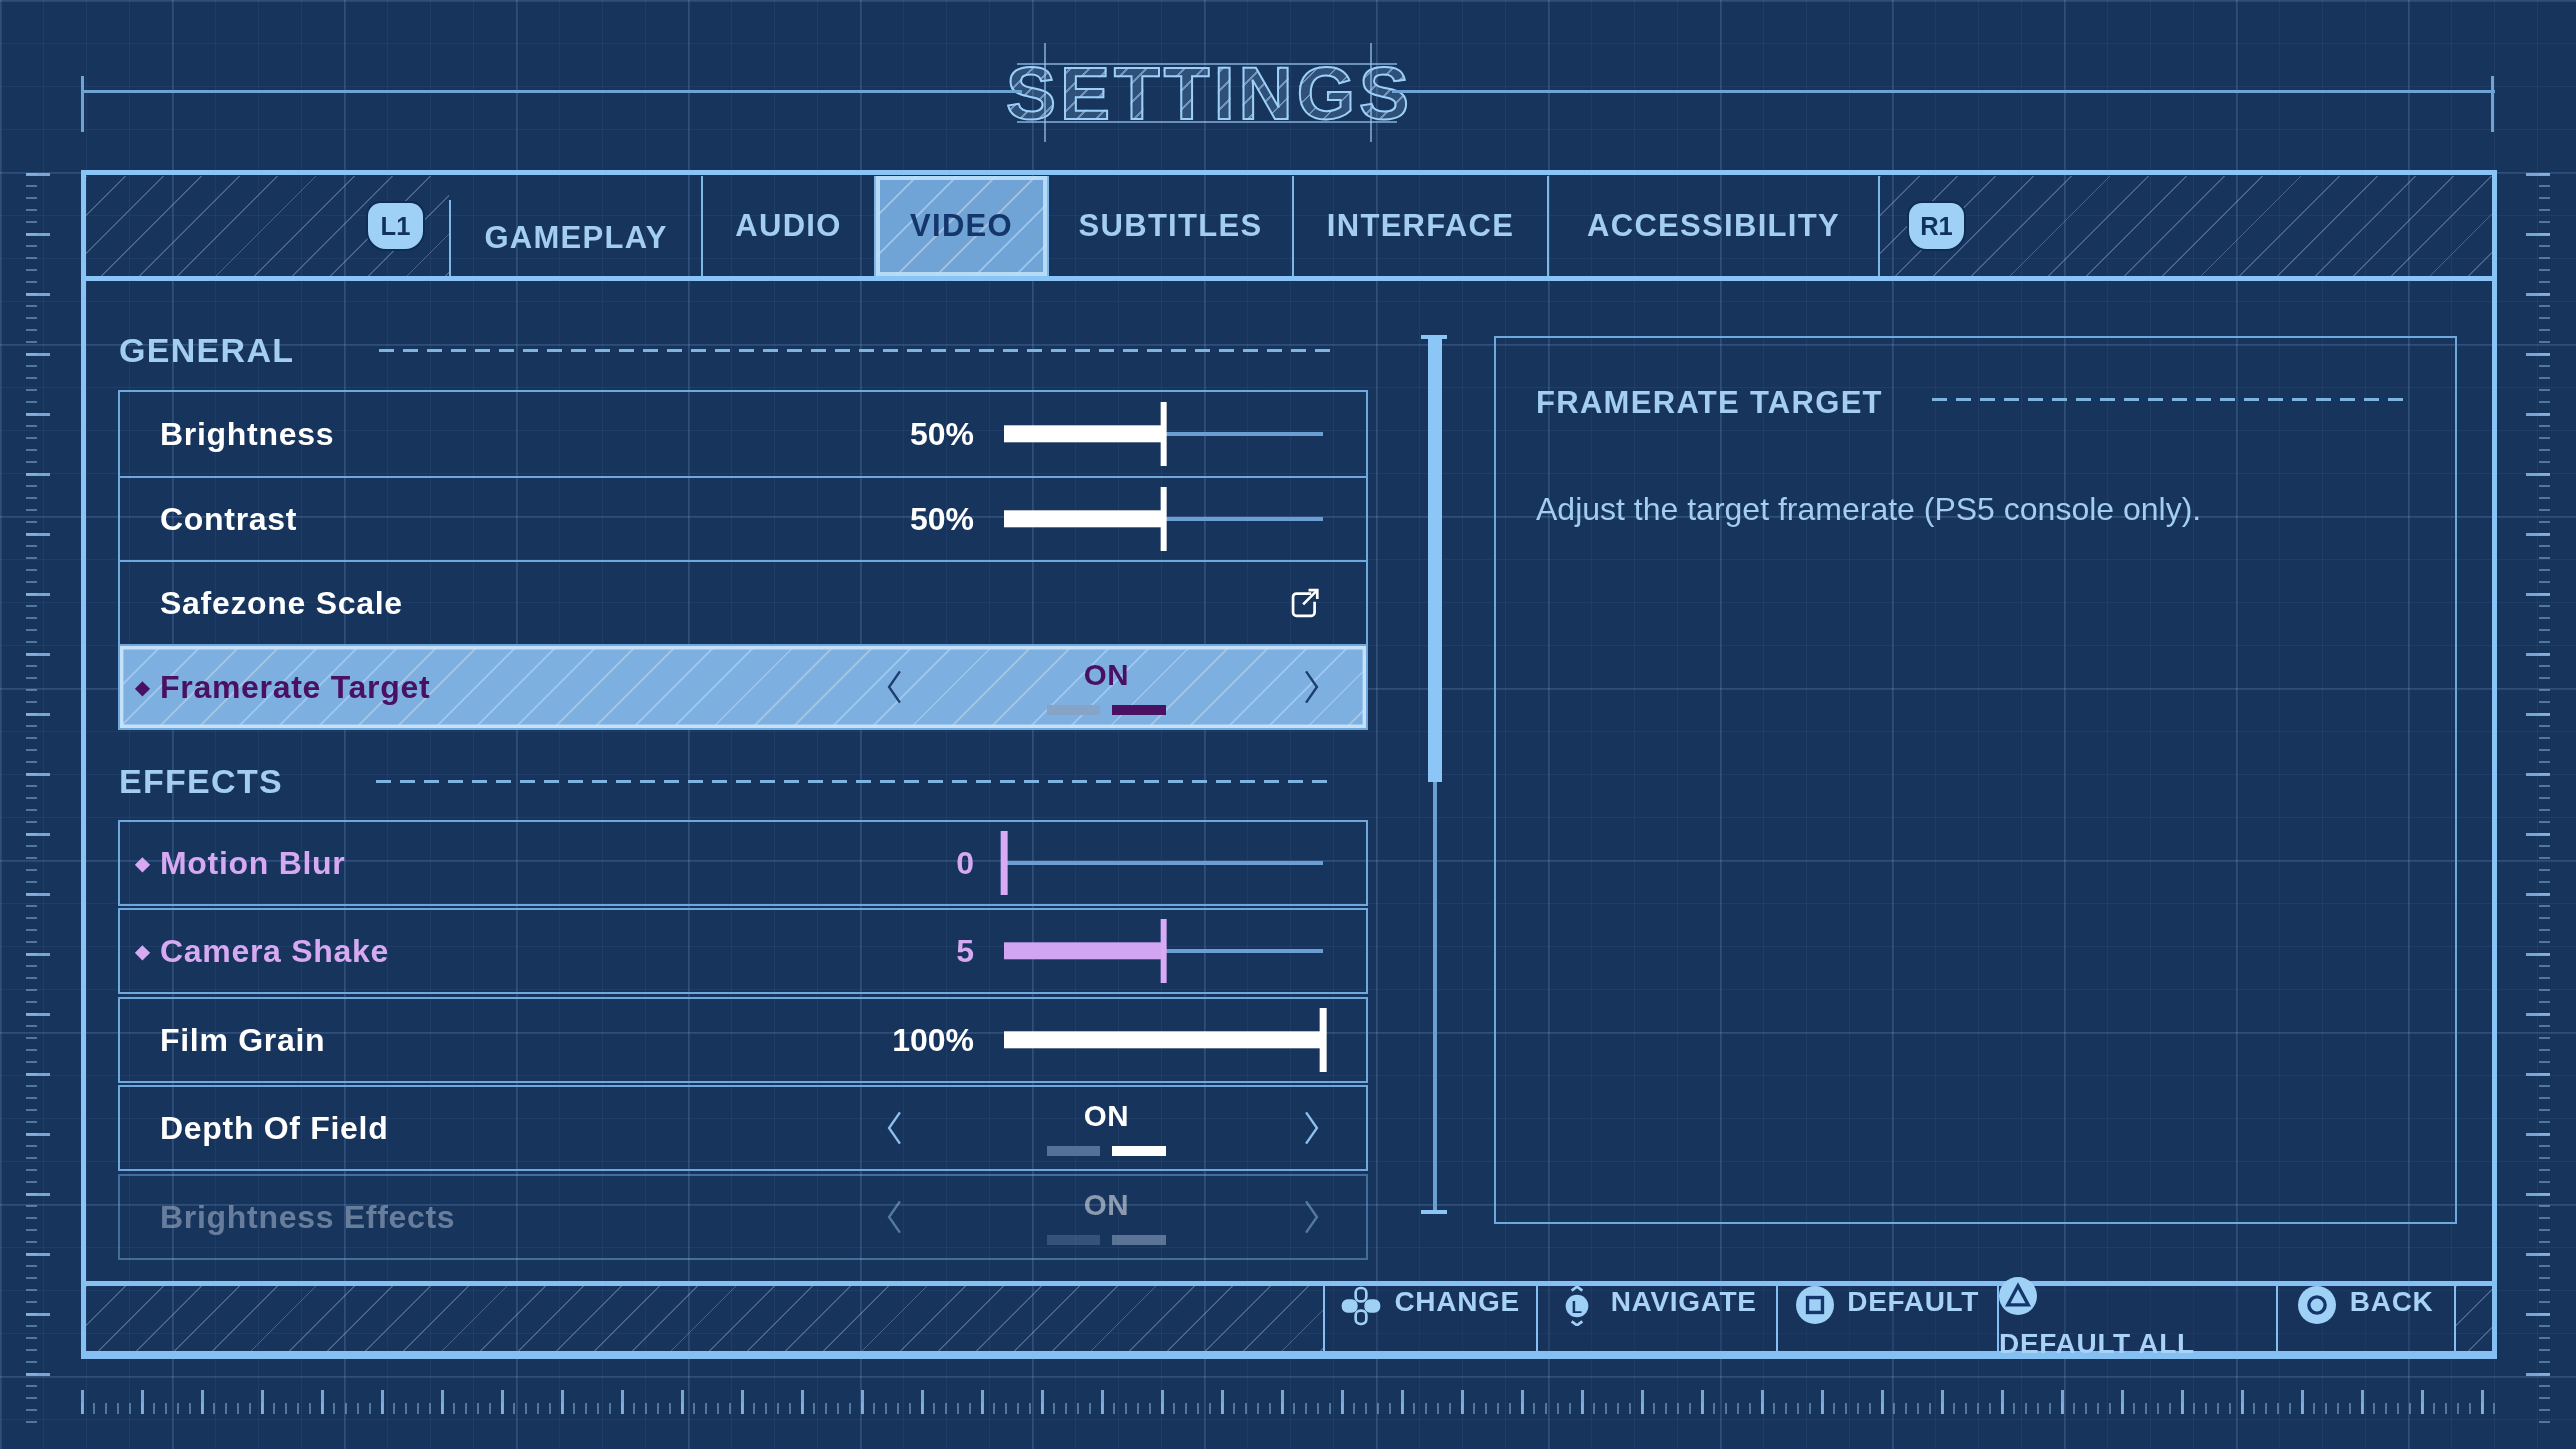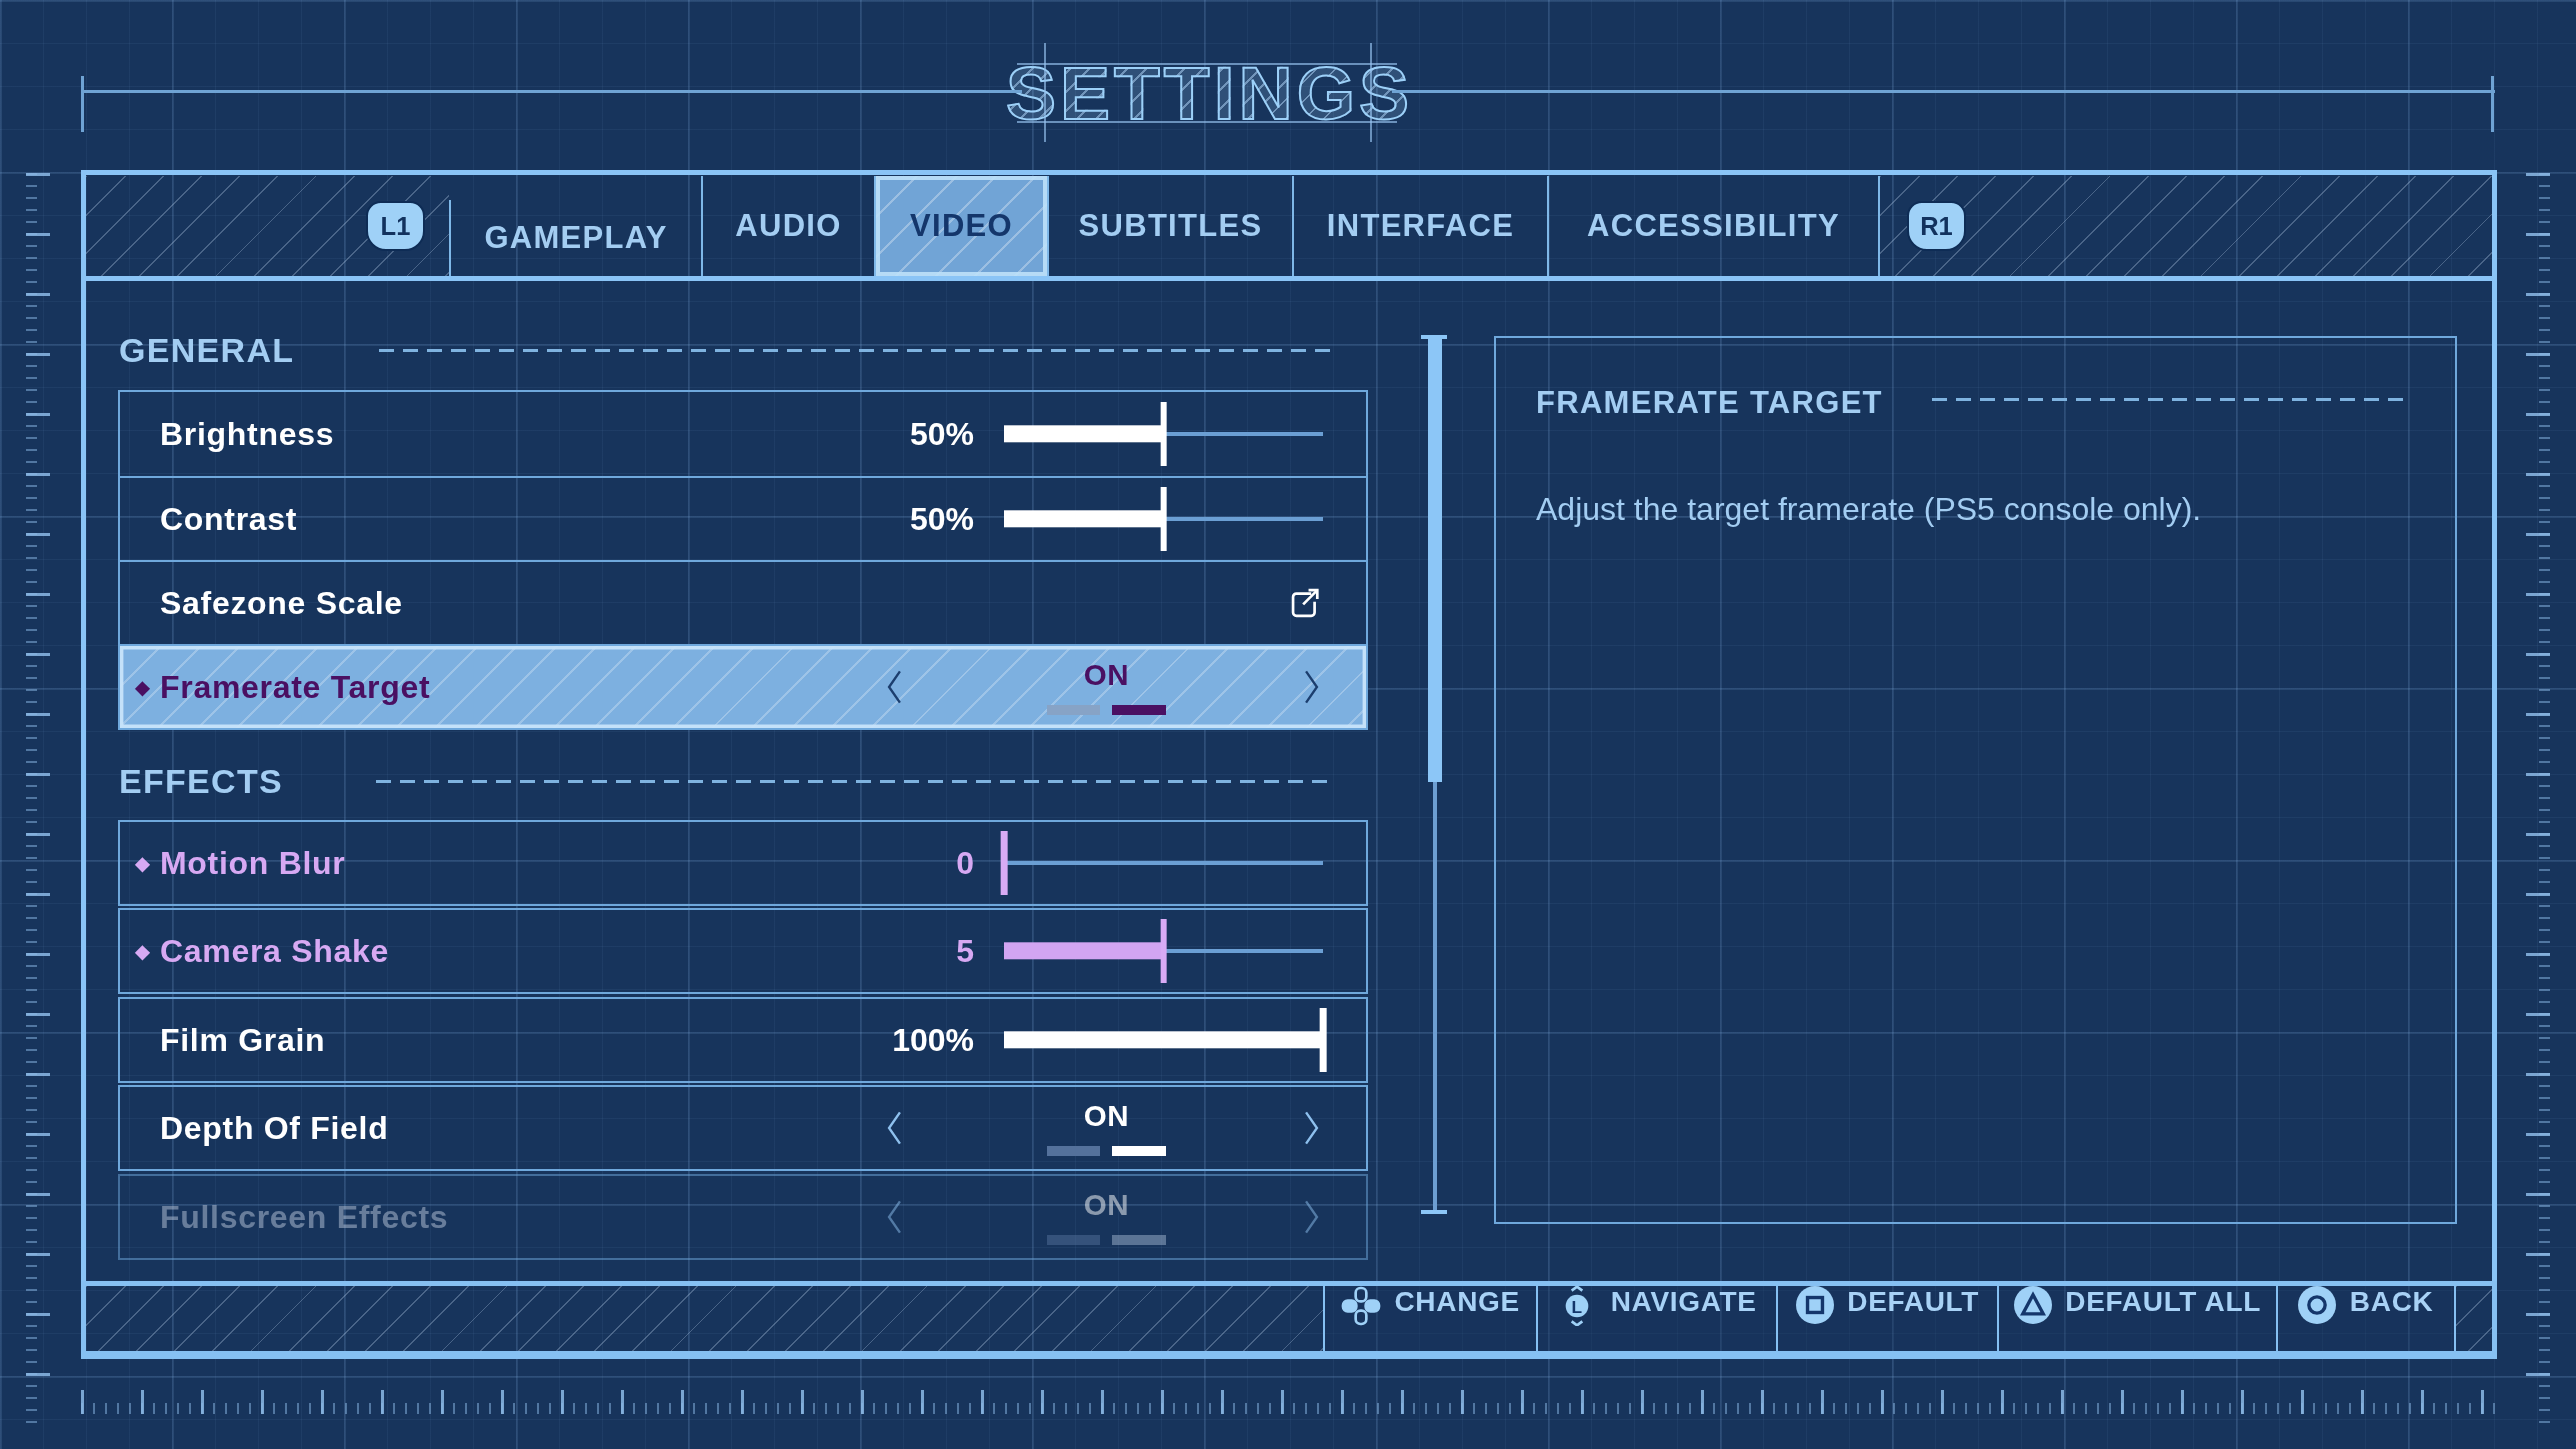--- a/index.html
+++ b/index.html
@@ -279,21 +279,21 @@
     <span class="tbar off"></span>
     <span class="tbar on"></span>
     <span class="chev chev-right">
       <svg viewBox="0 0 28 56">
           <polyline points="6,5 22,28 6,51"></polyline>
         </svg>
     </span>
   </div>
 
   <div class="row-solo disabled" style="top:1174px;">
-    <span class="row-label">Fullscreen Effects</span>
+    <span class="row-label">Brightness Effects</span>
     <span class="chev chev-left">
       <svg viewBox="0 0 28 56">
           <polyline points="22,5 6,28 22,51"></polyline>
         </svg>
     </span>
     <span class="toggle-val">ON</span>
     <span class="tbar off"></span>
     <span class="tbar on" style="background:#9fb4cf;"></span>
     <span class="chev chev-right">
       <svg viewBox="0 0 28 56">
@@ -342,21 +342,21 @@
 
     <div class="f-cell" style="flex-basis:221px;">
       <span class="face">
         <svg viewBox="0 0 56 56">
             <rect x="17" y="17" width="22" height="22" fill="none" stroke="#14366b" stroke-width="5"></rect>
           </svg>
       </span>
       <span>DEFAULT</span>
     </div>
 
-    <div class="f-cell" style="flex-basis:279px;">
+    <div class="f-cell" style="flex-basis:279px;flex-direction:column;">
       <span class="face">
         <svg viewBox="0 0 56 56">
             <polygon points="28,13 43,41 13,41" fill="none" stroke="#14366b" stroke-width="5"></polygon>
           </svg>
       </span>
       <span>DEFAULT ALL</span>
     </div>
 
     <div class="f-cell" style="flex-basis:178px;">
       <span class="face">

